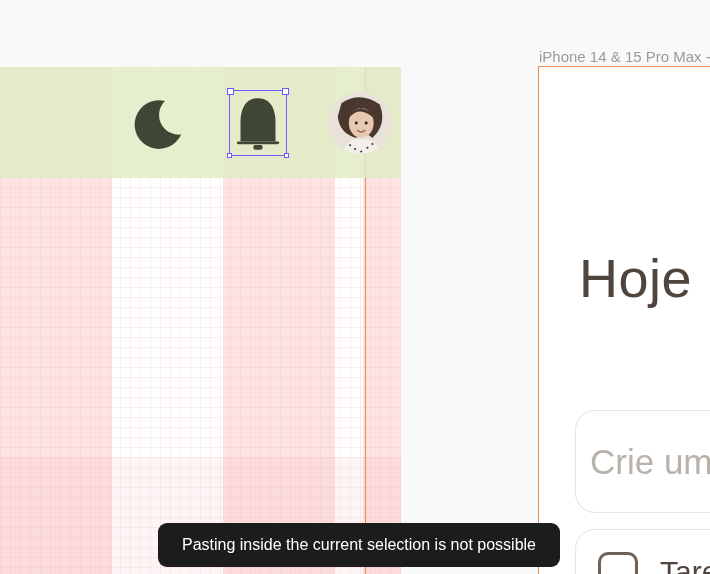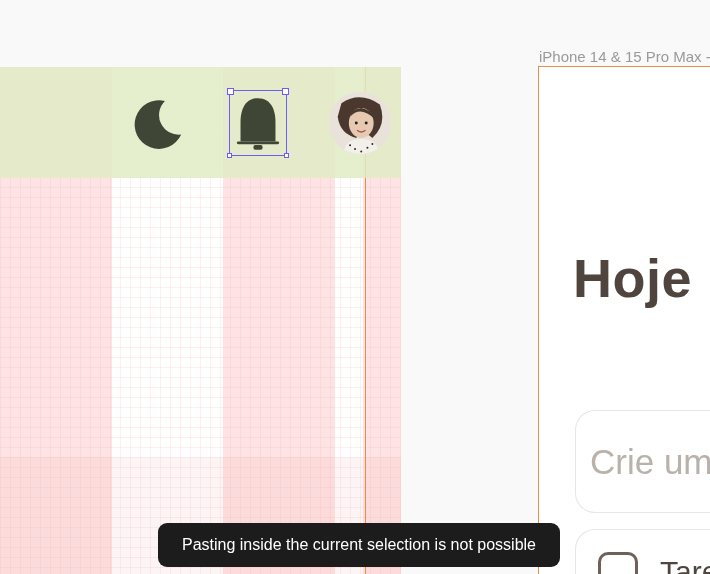--- a/index.html
+++ b/index.html
@@ -125,23 +125,23 @@
   .frame-right .inner {
     position: absolute;
     left: 28px;
     right: 0;
     top: 0;
     bottom: 0;
   }
   .title-hoje {
     position: absolute;
     top: 180px;
-    left: 6px;
+    left: 12px;
     font-size: 54px;
-    font-weight: 700;
+    font-weight: 400;
     color: #4f453e;
     letter-spacing: 0.5px;
   }
   .input-card {
     position: absolute;
     top: 343px;
     left: 8px;
     right: -2px;
     height: 103px;
     background: #fff;

